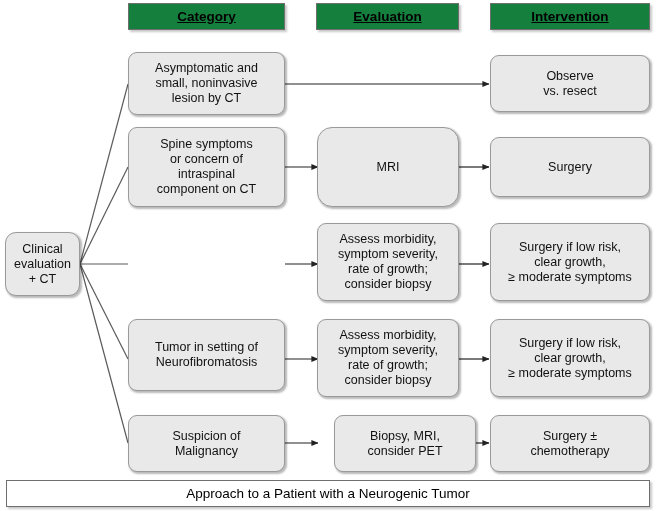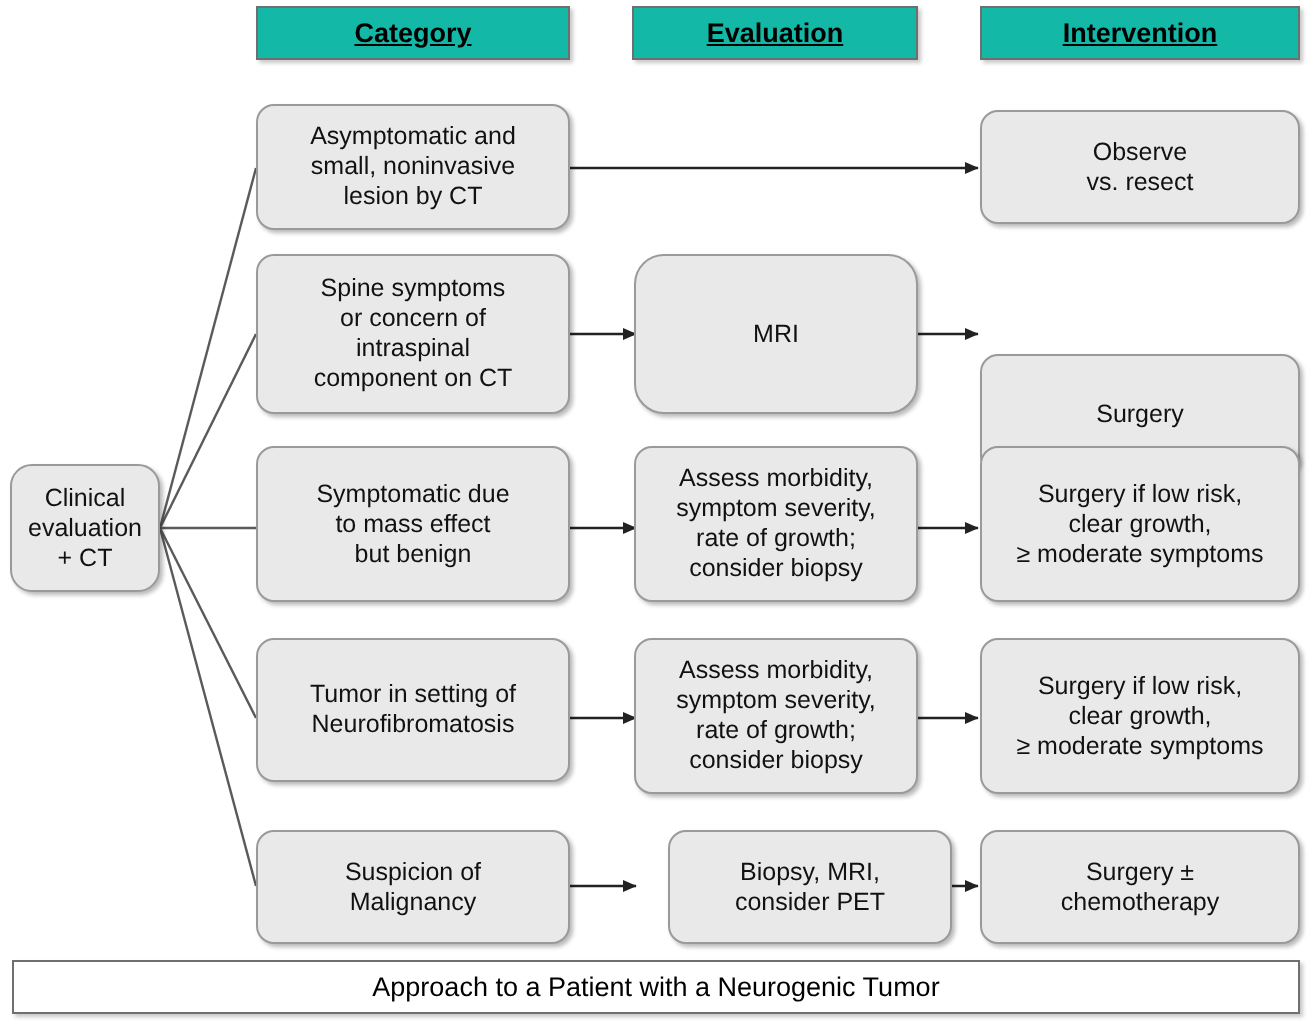--- a/index.html
+++ b/index.html
@@ -42,21 +42,21 @@
     color: #111;
     z-index: 2;
   }
   .node .txt {
     padding: 0 5px;
     white-space: pre-line;
   }
   .header-box {
     position: absolute;
     box-sizing: border-box;
-    background: #14b8a6;
+    background: #15803d;
     border: 1px solid #6f6f6f;
     display: flex;
     align-items: center;
     justify-content: center;
     font-size: 13.5px;
     font-weight: bold;
     box-shadow: 1.5px 1.5px 2px rgba(0,0,0,0.22);
     z-index: 2;
   }
   .header-box .txt {
@@ -161,29 +161,24 @@
 
   <div class="node" style="left:128px; top:127px; width:157px; height:80px;">
     <span class="txt">Spine symptoms
 or concern of
 intraspinal
 component on CT</span>
   </div>
   <div class="node" style="left:317px; top:127px; width:142px; height:80px;border-radius:15px;">
     <span class="txt">MRI</span>
   </div>
-  <div class="node" style="left:490px; top:137px; width:160px; height:60px;margin-top:40px;">
+  <div class="node" style="left:490px; top:137px; width:160px; height:60px;">
     <span class="txt">Surgery</span>
   </div>
 
-  <div class="node" style="left:128px; top:223px; width:157px; height:78px;">
-    <span class="txt">Symptomatic due
-to mass effect
-but benign</span>
-  </div>
   <div class="node" style="left:317px; top:223px; width:142px; height:78px;">
     <span class="txt">Assess morbidity,
 symptom severity,
 rate of growth;
 consider biopsy</span>
   </div>
   <div class="node" style="left:490px; top:223px; width:160px; height:78px;">
     <span class="txt">Surgery if low risk,
 clear growth,
 ≥ moderate symptoms</span>

